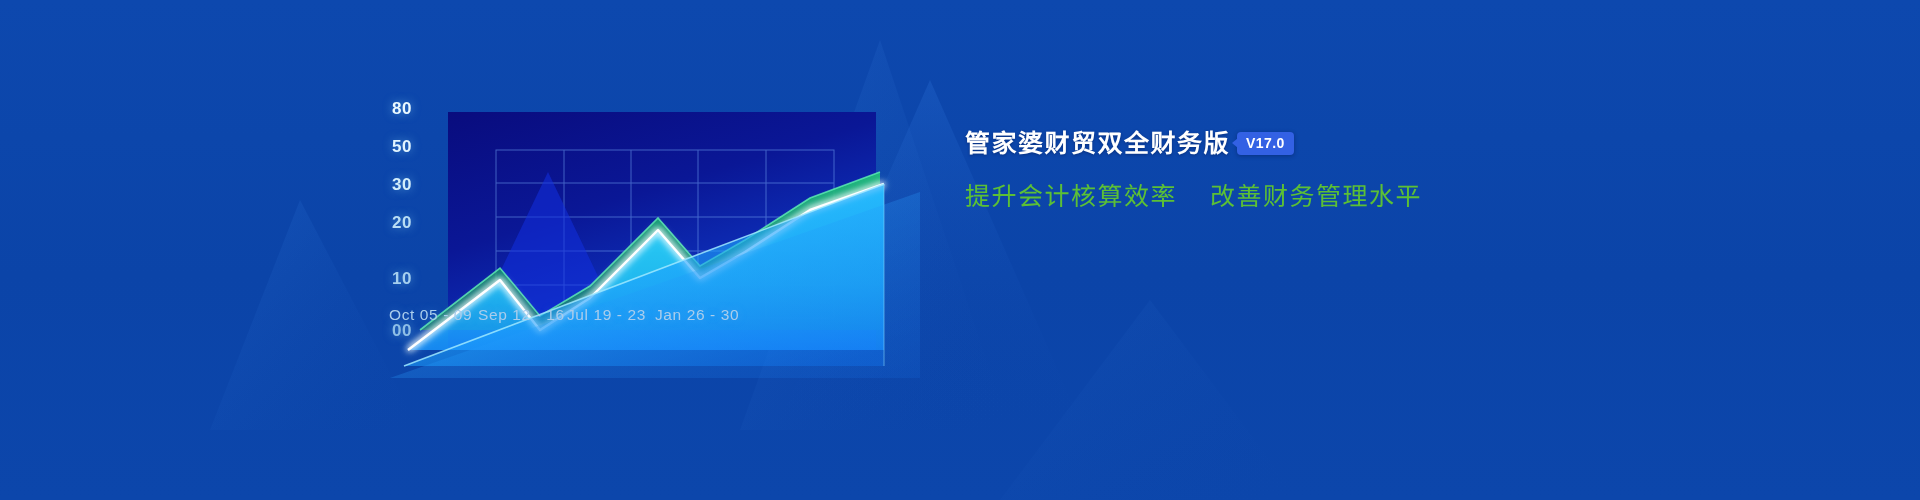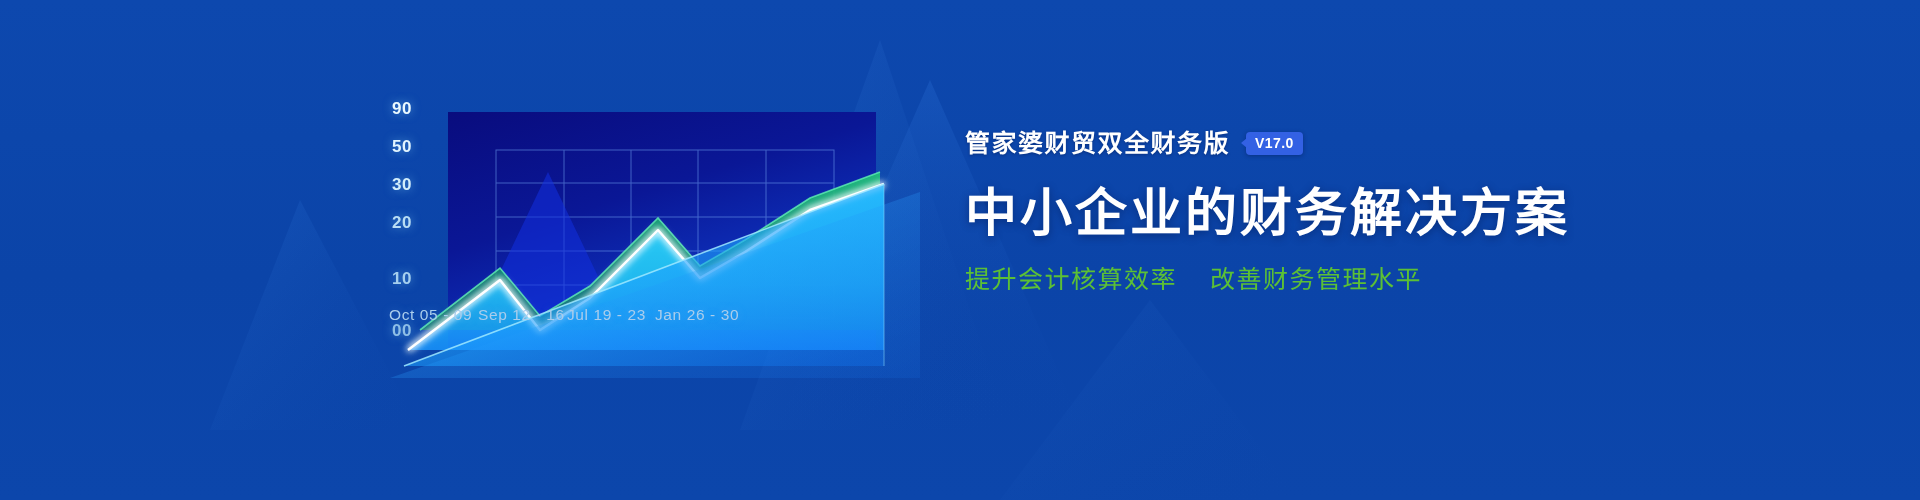--- a/index.html
+++ b/index.html
@@ -55,21 +55,21 @@
   .x-tick.k0{left:29px;}
   .x-tick.k1{left:118px;}
   .x-tick.k2{left:207px;}
   .x-tick.k3{left:295px;}
 
   
   .text-block{
     position:absolute;left:965px;top:128px;width:700px;height:230px;
   }
   .brand-row{
-    display:flex;align-items:center;gap:16px;height:30px;
+    display:flex;align-items:center;gap:7px;height:30px;
   }
   .brand-name{
     font-size:25px;font-weight:700;color:#ffffff;
     letter-spacing:1.5px;line-height:1;white-space:nowrap;
     text-shadow:0 1px 3px rgba(0,20,70,.45);
   }
   .version-badge{
     position:relative;
     background:#3361e4;color:#ffffff;
     font-size:14px;font-weight:700;letter-spacing:.4px;
@@ -208,42 +208,41 @@
 
       <g>
         <polygon points="30,298 560,112 560,298" fill="url(#wedgeGrad2)"></polygon>
         <polygon points="44,286 524,104 524,286" fill="url(#wedgeGrad)"></polygon>
         <polyline points="44,286 524,104" fill="none" stroke="#9fe9ff" stroke-width="1.6" opacity="0.85"></polyline>
         <polyline points="524,104 524,286" fill="none" stroke="#8fdfff" stroke-width="1.2" opacity="0.45"></polyline>
       </g>
     </svg>
 
     <div class="y-axis">
-      <span class="y-tick t50">90</span>
+      <span class="y-tick t50">80</span>
       <span class="y-tick t40">50</span>
       <span class="y-tick t30">30</span>
       <span class="y-tick t20">20</span>
       <span class="y-tick t10">10</span>
       <span class="y-tick t00">00</span>
     </div>
 
     <div class="x-axis">
       <span class="x-tick k0">Oct 05 - 09</span>
       <span class="x-tick k1">Sep 12 - 16</span>
       <span class="x-tick k2">Jul 19 - 23</span>
       <span class="x-tick k3">Jan 26 - 30</span>
     </div>
   </div>
 
   <div class="text-block">
     <div class="brand-row">
       <span class="brand-name">管家婆财贸双全财务版</span>
       <span class="version-badge">V17.0</span>
     </div>
-    <div class="headline">中小企业的财务解决方案</div>
     <div class="subline">
       <span>提升会计核算效率</span>
       <span class="gap"></span>
       <span>改善财务管理水平</span>
     </div>
   </div>
 
 </div>
 
 </body></html>

